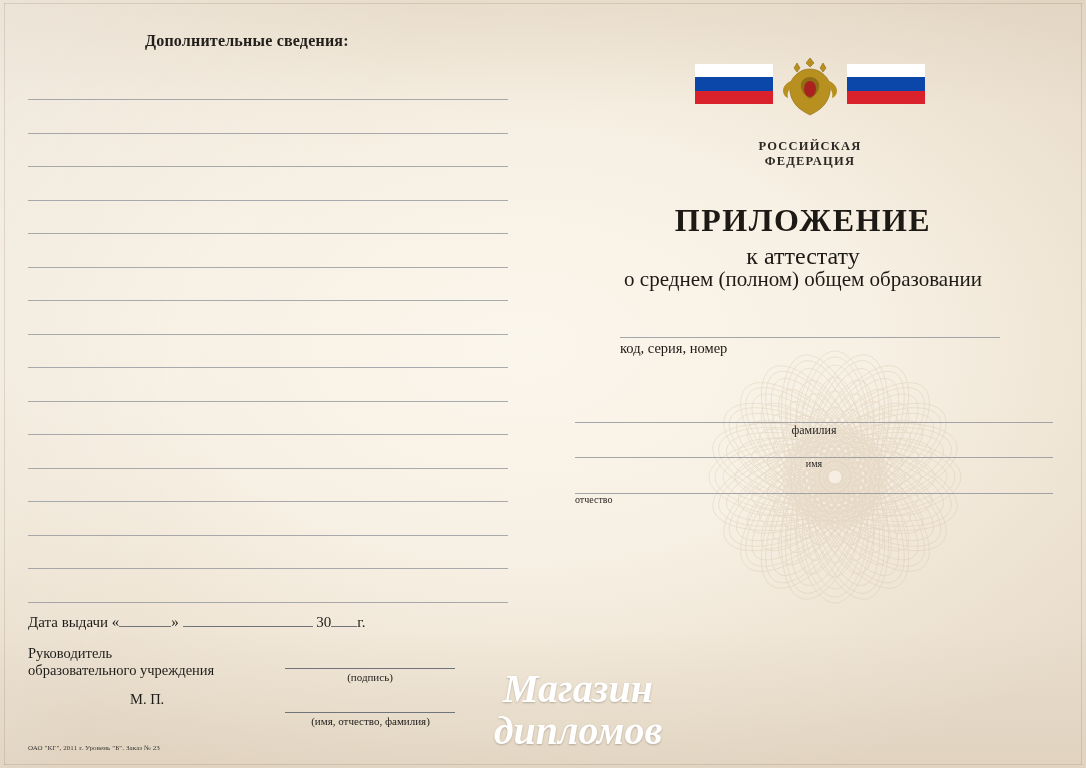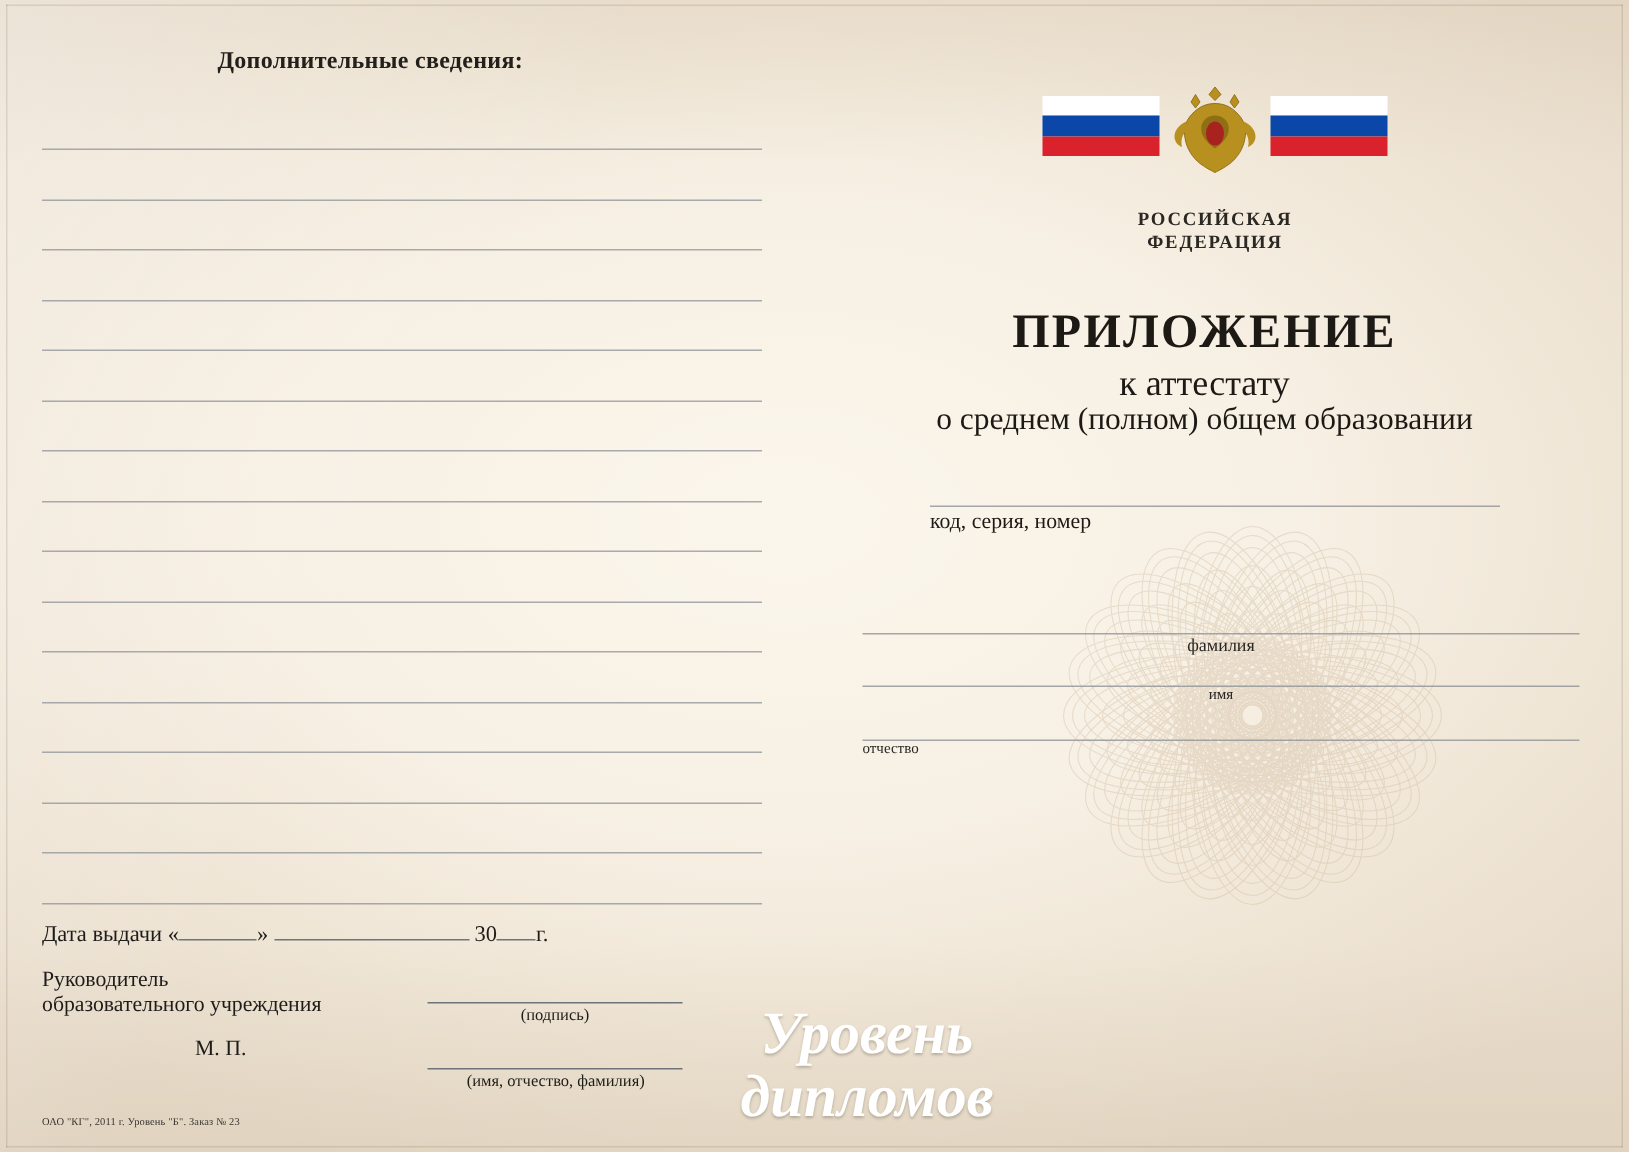--- a/index.html
+++ b/index.html
@@ -394,16 +394,16 @@
 
     <div class="rline" id="name-line2"></div>
     <div id="name-cap">имя</div>
 
     <div class="rline" id="patr-line"></div>
     <div id="patr-cap">отчество</div>
 
   </div>
 
   <div id="shop-watermark">
-    <div>Уровень</div>
+    <div>Магазин</div>
     <div>дипломов</div>
   </div>
 </div>
 
 </body></html>

